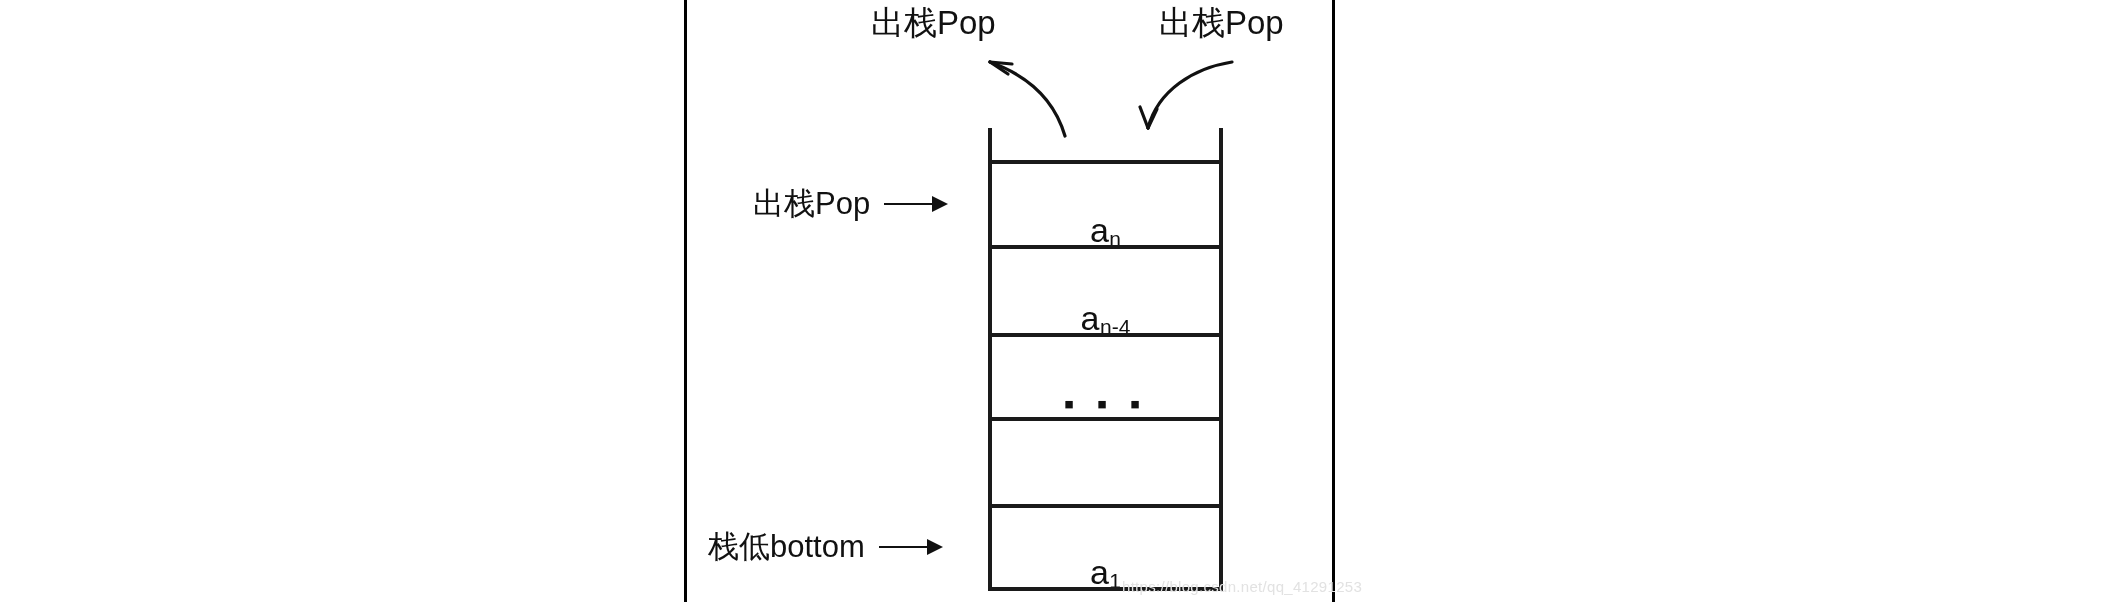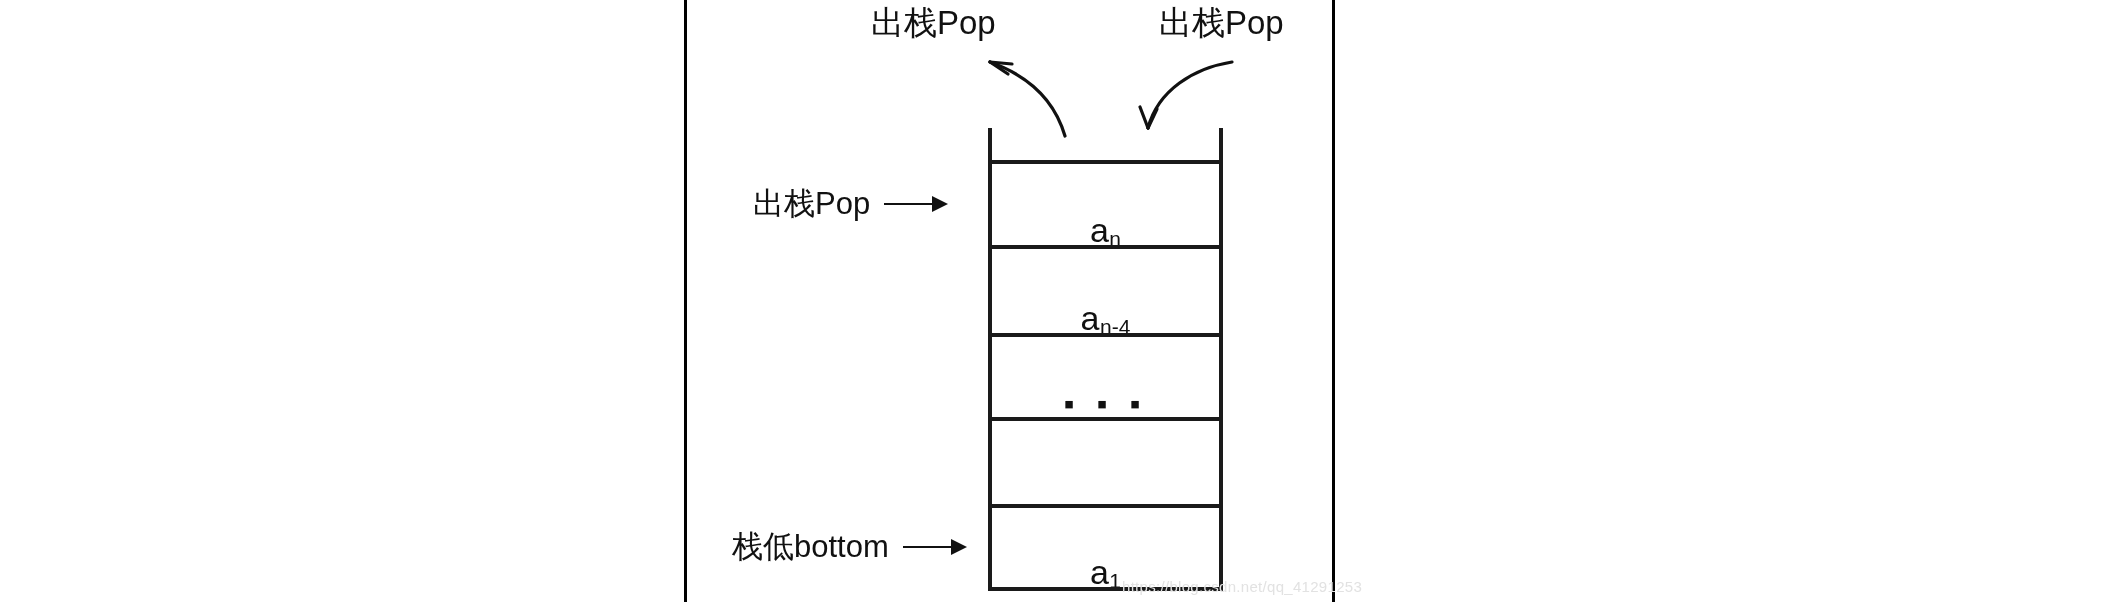--- a/index.html
+++ b/index.html
@@ -102,21 +102,21 @@
   .side-label {
     position: absolute;
     display: flex;
     align-items: center;
     white-space: nowrap;
     font-size: 31px;
     line-height: 1;
     color: #111111;
   }
   #label-top    { left: 753px; top: 188px; }
-  #label-bottom { left: 708px; top: 531px; margin-left: 24px; }
+  #label-bottom { left: 708px; top: 531px; }
 
   .side-label .side-arrow {
     position: relative;
     display: inline-block;
     height: 2px;
     background: #111111;
     margin-left: 14px;
   }
   #label-top .side-arrow    { width: 62px; }
   #label-bottom .side-arrow { width: 62px; }

